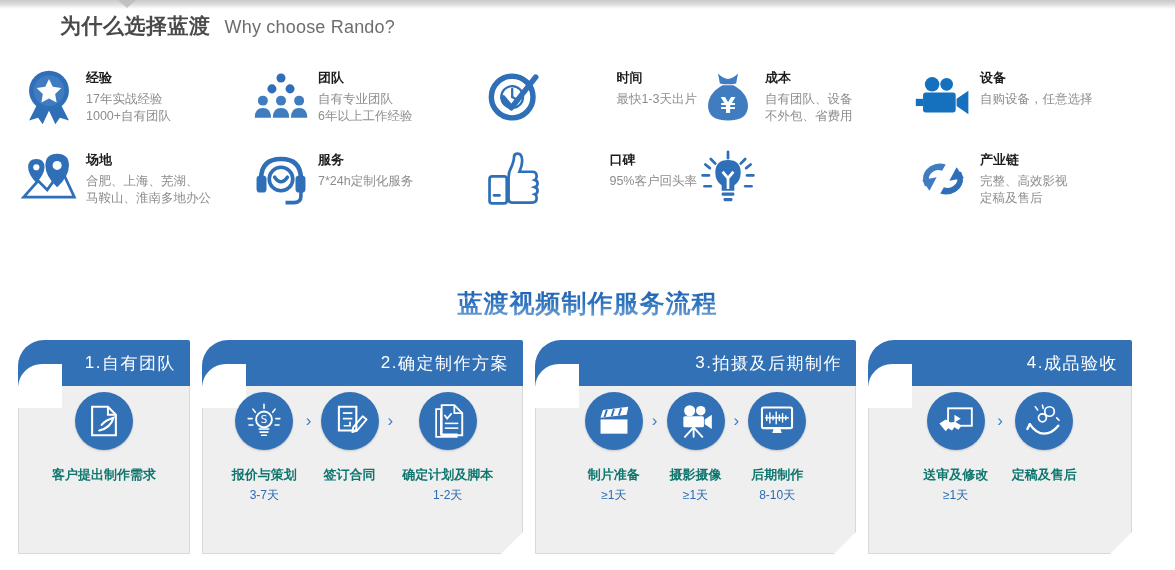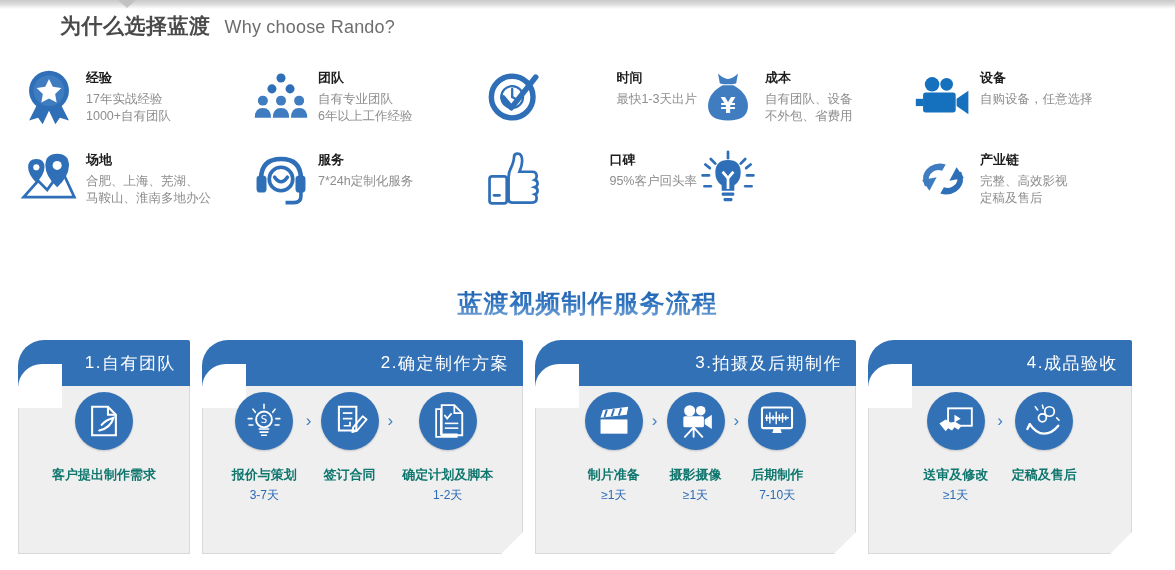--- a/index.html
+++ b/index.html
@@ -457,21 +457,21 @@
                 <line x1="23" y1="12" x2="23" y2="28"></line>
                 <line x1="27" y1="16" x2="27" y2="24"></line>
                 <line x1="31" y1="14" x2="31" y2="26"></line>
                 <line x1="35" y1="17" x2="35" y2="23"></line>
                 <line x1="9" y1="20" x2="39" y2="20"></line>
               </g>
               <path d="M20 33 h8 l2 6 h-12 Z" fill="#fff"></path>
             </svg>
           </span>
           <span class="lbl">后期制作</span>
-          <span class="days">7-10天</span>
+          <span class="days">8-10天</span>
         </div>
       </div>
     </div>
 
     <div class="card w4 cut">
       <div class="hdr">
         <span class="num">4.</span>
           <span>成品验收</span>
       </div>
       <div class="carve"></div>

